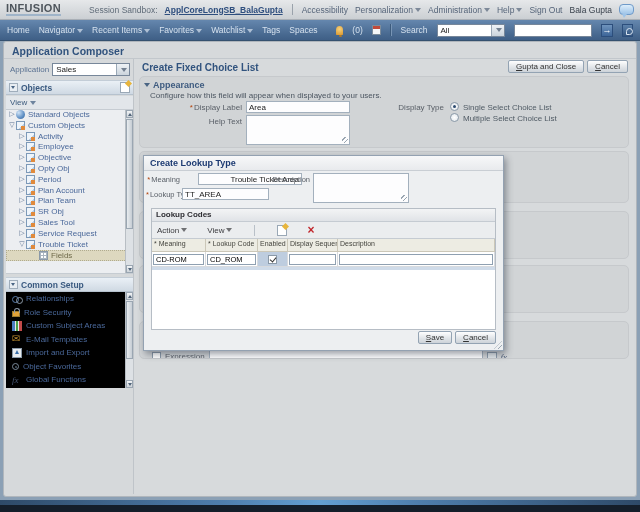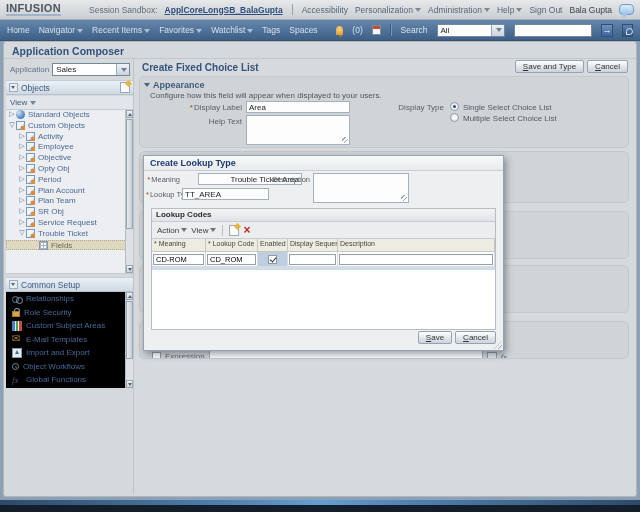--- a/index.html
+++ b/index.html
@@ -47,21 +47,21 @@
     border:1px solid #b0b6bc;border-radius:3px;box-sizing:border-box;}
   .page-title{position:absolute;top:3px;left:8px;font-size:10.5px;font-weight:700;color:#31537e;}
   .tdiv{position:absolute;left:0;right:0;top:16px;border-top:1px solid #c2c7cc;}
 
   
   #sidebar{position:absolute;left:2px;top:17px;width:127px;bottom:2px;font-size:8px;}
   .app-row{display:flex;align-items:center;gap:3px;margin:3px 2px 0 4px;height:15px;}
   .app-row .alabel{color:#5b7292;}
   .phead{display:flex;align-items:center;gap:3px;height:13px;margin-top:3px;
     background:linear-gradient(#eaf0f6,#cfd9e3);border-top:1px solid #c3cdd7;border-bottom:1px solid #b6c2ce;padding:0 3px;}
-  .phead .ptxt{font-weight:400;color:#3a5a80;font-size:8.5px;flex:1;}
+  .phead .ptxt{font-weight:700;color:#3a5a80;font-size:8.5px;flex:1;}
   .chevbox{width:9px;height:9px;border:1px solid #9fadbb;background:#e8edf2;position:relative;box-sizing:border-box;cursor:pointer;}
   .chevbox::after{content:"";position:absolute;left:1px;top:2px;border-left:2.5px solid transparent;border-right:2.5px solid transparent;border-top:3px solid #4a6584;}
   .ico-new{width:10px;height:11px;background:#fff;border:1px solid #9aa8b6;position:relative;box-sizing:border-box;cursor:pointer;}
   .ico-new::after{content:"";position:absolute;width:5px;height:5px;background:#e8b53c;right:-2px;top:-2px;transform:rotate(45deg);}
   .viewbar{display:flex;align-items:center;height:13px;margin-top:1px;background:#e2e6ea;border-bottom:1px solid #c6ccd2;padding:0 4px;color:#3c5a7d;gap:1px;}
   .tree{position:relative;height:163px;background:#eceef1;border-bottom:1px solid #c6ccd2;overflow:hidden;}
   .trow{display:flex;align-items:flex-start;height:10.8px;color:#4a689a;white-space:nowrap;cursor:pointer;}
   .trow .arrow{width:8px;font-size:7px;color:#5b7292;text-align:center;flex:none;}
   .lv0{padding-left:2px;} .lv1{padding-left:12px;} .lv2{padding-left:24px;}
   .trow.sel2{background:#ddd8bf;border:1px dotted #b0ab8e;color:#6f6a4a;box-sizing:border-box;}
@@ -121,21 +121,21 @@
 
   
   #dialog{position:absolute;left:143px;top:155px;width:361px;height:196px;background:#edeff1;
     border:1px solid #93a1b1;box-shadow:2px 3px 7px rgba(30,40,55,.45);z-index:30;box-sizing:border-box;}
   .dlg-title{height:14px;line-height:14px;padding-left:6px;font-size:9px;font-weight:700;color:#1c3a72;
     background:linear-gradient(#f7f8f9,#e8eaed);border-bottom:1px solid #c9ced4;}
   .dl-lbl{position:absolute;font-size:7.5px;color:#5a6068;text-align:right;white-space:nowrap;}
   .lc-box{position:absolute;left:7px;right:7px;top:52px;height:122px;background:#fff;border:1px solid #b6bdc5;box-sizing:border-box;}
   .lc-head{height:12px;line-height:12px;padding-left:4px;font-size:8px;font-weight:700;color:#2e2e33;
     background:linear-gradient(#f3f4f5,#e0e3e7);border-bottom:1px solid #c5cbd2;}
-  .lc-toolbar{height:16px;display:flex;align-items:center;gap:4px;padding:0 5px;background:#ebedef;border-bottom:1px solid #c5cbd2;font-size:8px;color:#3a3a3e;}
+  .lc-toolbar{height:16px;display:flex;align-items:center;gap:20px;padding:0 5px;background:#ebedef;border-bottom:1px solid #c5cbd2;font-size:8px;color:#3a3a3e;}
   .tb-sep{width:0;height:11px;border-left:1px solid #b9c0c8;margin:0 2px;}
   .del-ico{color:#c1272d;font-weight:700;font-size:12px;line-height:10px;cursor:pointer;}
   .lc-cols{display:flex;height:12px;background:#edece3;border-bottom:1px solid #cbc7b8;font-size:7px;color:#44443e;}
   .lc-cols .c{border-right:1px solid #cbc7b8;padding:1px 2px;box-sizing:border-box;overflow:hidden;white-space:nowrap;}
   .lc-row{display:flex;height:14px;border-bottom:1px solid #d7dade;}
   .lc-row .c{border-right:1px solid #d7dade;box-sizing:border-box;display:flex;align-items:center;justify-content:center;padding:0 1px;}
   .c.w1{width:54px;} .c.w2{width:52px;} .c.w3{width:30px;} .c.w4{width:50px;} .c.w5{flex:1;}
   .cell-inp{width:100%;height:11px;border:1px solid #8fa0b1;background:#fff;font-size:7.5px;padding:0 2px;box-sizing:border-box;font-family:inherit;}
   .enab{background:#becddf;}
   .lc-stripe{height:3px;background:#cfdbe9;}
@@ -263,20 +263,25 @@
             <span>Plan Team</span>
           </div>
         <div class="trow lv1">
             <span class="arrow">▷</span>
             <span class="ni ni-pages"></span>
             <span>SR Obj</span>
           </div>
         <div class="trow lv1">
             <span class="arrow">▷</span>
             <span class="ni ni-pages"></span>
+            <span>Sales Tool</span>
+          </div>
+        <div class="trow lv1">
+            <span class="arrow">▷</span>
+            <span class="ni ni-pages"></span>
             <span>Service Request</span>
           </div>
         <div class="trow lv1">
             <span class="arrow">▽</span>
             <span class="ni ni-pages"></span>
             <span>Trouble Ticket</span>
           </div>
         <div class="trow lv2 sel2">
             <span class="arrow"></span>
             <span class="ni ni-grid"></span>
@@ -308,39 +313,39 @@
         <div class="csrow">
             <span class="ci ci-mail">✉</span>
             <span>E-Mail Templates</span>
           </div>
         <div class="csrow">
             <span class="ci ci-ie"></span>
             <span>Import and Export</span>
           </div>
         <div class="csrow">
             <span class="ci ci-wf"></span>
-            <span>Object Workflows</span>
+            <span>Object Favorites</span>
           </div>
         <div class="csrow">
             <span class="ci ci-fx">fx</span>
             <span>Global Functions</span>
           </div>
         <div class="vscroll">
           <span class="sarrow up"></span>
           <span class="sthumb" style="top:9px;height:58px;"></span>
           <span class="sarrow dn"></span>
         </div>
       </div>
     </div>
 
     <div id="main">
       <div class="main-title">Create Fixed Choice List</div>
       <div class="main-btns">
         <button class="btn">
-            <span>Save and Type</span>
+            <span>Gupta and Close</span>
           </button>
         <button class="btn">
             <span>Cancel</span>
           </button>
       </div>
 
       <div class="sec" style="top:17px;height:72px;">
         <div class="sec-head">
           <span class="tri"></span>
           <span>Appearance</span>

